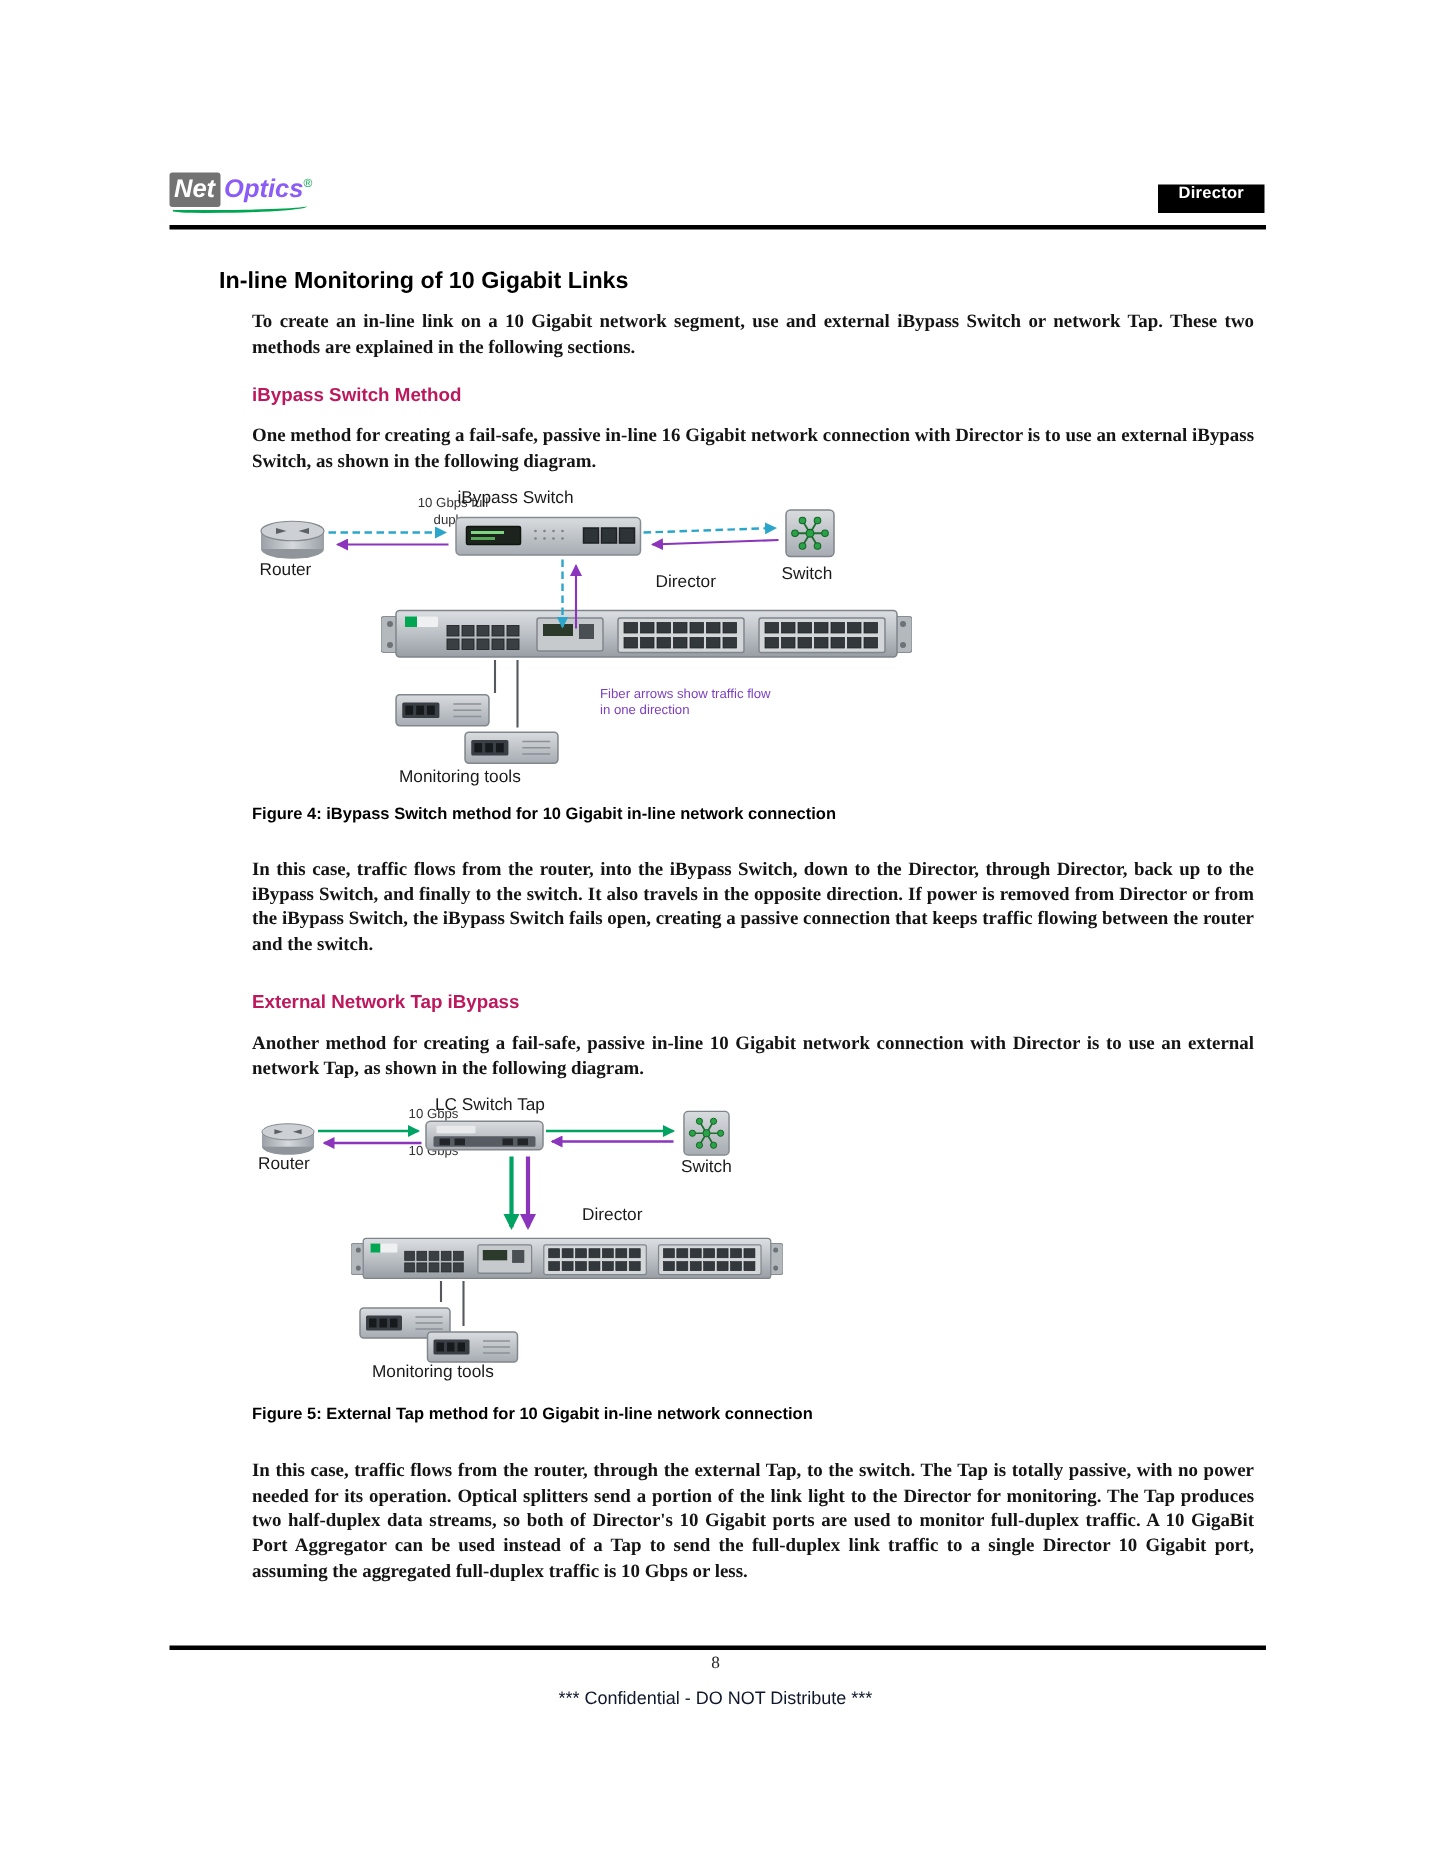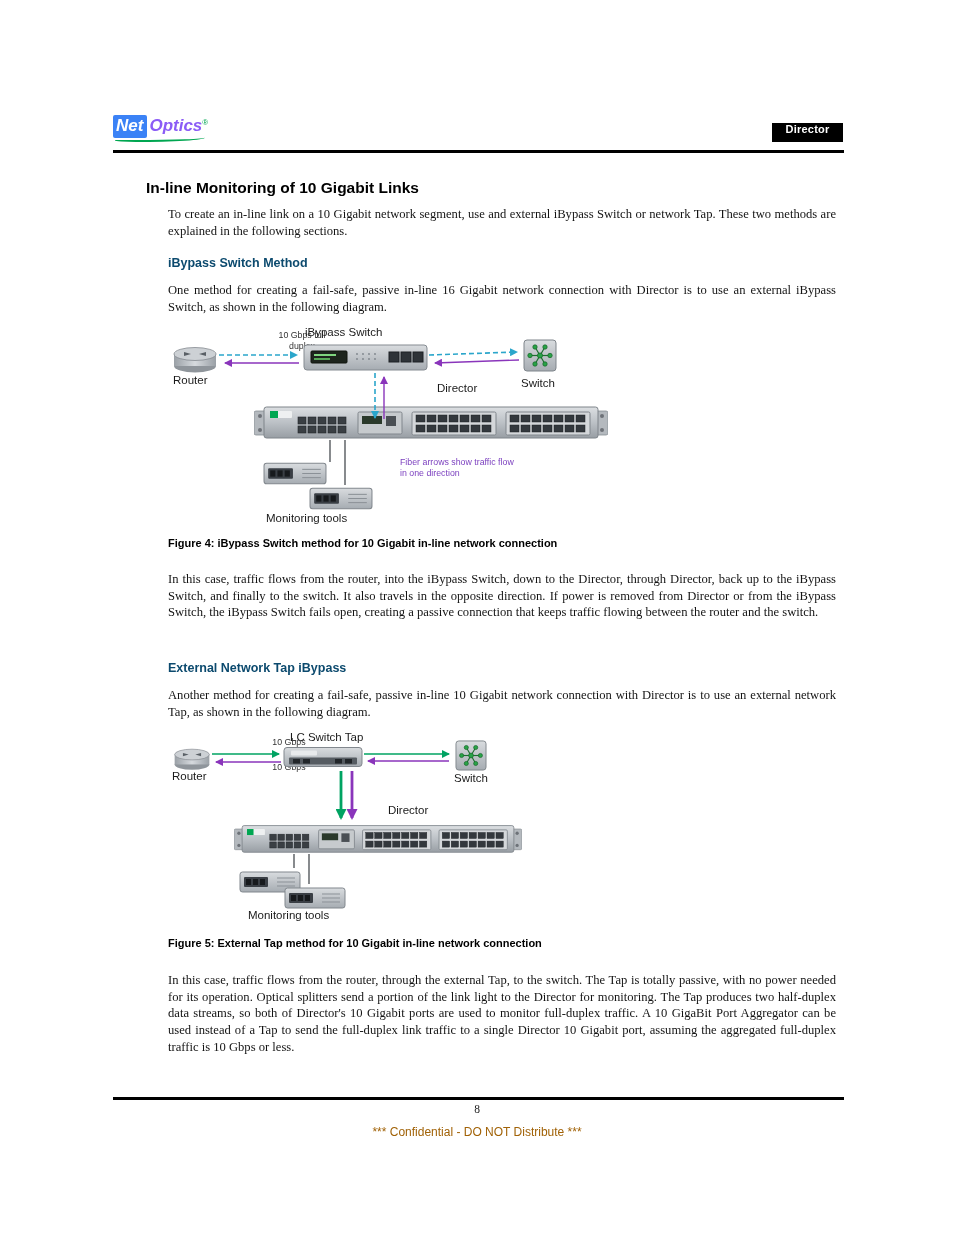--- a/index.html
+++ b/index.html
@@ -7,21 +7,21 @@
   body {
     width:954px; height:1235px; position:relative;
     font-family:"Liberation Serif", serif; color:#111;
     overflow:hidden;
   }
   .abs { position:absolute; }
 
   
   .logo { left:113px; top:115px; height:32px; width:120px; }
   .logo-net {
-    display:inline-block; background:#3b82f6; color:#fff;
+    display:inline-block; background:#737373; color:#fff;
     font:bold italic 17px "Liberation Sans", sans-serif;
     padding:1px 4px 2px 3px; border-radius:2px;
   }
   .logo-optics {
     color:#8b5cf6; font:bold italic 17px "Liberation Sans", sans-serif;
     margin-left:2px;
   }
   .logo-reg { color:#00a651; font-size:8px; font-family:"Liberation Sans", sans-serif; vertical-align:super; }
   .logo-swoosh {
     position:absolute; left:2px; top:21px; width:90px; height:6px;
@@ -34,44 +34,44 @@
   }
   .header-rule { left:113px; top:150px; width:731px; height:3px; background:#000; }
 
   
   .page-title {
     left:106px; top:179px;
     font:bold 15.5px "Liberation Sans", sans-serif; color:#000;margin-left:40px;
   }
   .para {
     left:168px; width:668px; font-size:12.6px; line-height:1.33;
-    text-align:justify; color:#141414;
+    text-align:justify; color:#141414;font-weight:bold;
   }
   .subhead {
-    left:168px; font:bold 12.5px "Liberation Sans", sans-serif; color:#0c4a6e;
+    left:168px; font:bold 12.5px "Liberation Sans", sans-serif; color:#be185d;
   }
   .caption {
     left:168px; font:bold 11px "Liberation Sans", sans-serif; color:#000;text-align:center;
   }
 
   
   .diagram { left:113px; width:731px; }
   #diagram1 { top:322px; height:212px; }
   #diagram2 { top:728px; height:205px; }
   .fig-label { position:absolute; font:11.5px "Liberation Sans", sans-serif; color:#1a1a1a; white-space:nowrap; }
   .fig-label-sm { position:absolute; font:8.8px "Liberation Sans", sans-serif; color:#333; text-align:center; line-height:1.25;margin-left:44px; }
   .note-purple { position:absolute; font:8.8px "Liberation Sans", sans-serif; color:#7b3fbf; line-height:1.3; }
   .device { position:absolute; }
   .overlay { position:absolute; left:0; top:0; pointer-events:none; }
 
   
   .footer-rule { left:113px; top:1097px; width:731px; height:2.5px; background:#000; }
   .page-num { left:0; top:1103px; width:954px; text-align:center; font-size:11.5px; color:#222; }
   .confidential { left:0; top:1125px; width:954px; text-align:center;
-    font:12px "Liberation Sans", sans-serif; color:#a16207; }
+    font:12px "Liberation Sans", sans-serif; color:#0f172a; }
 </style>
 </head>
 <body>
 
 <svg width="0" height="0" style="position:absolute" aria-hidden="true">
   <defs>
     <linearGradient id="g-rack" x1="0" y1="0" x2="0" y2="1">
       <stop offset="0" stop-color="#dcdfe2"></stop>
         <stop offset="0.5" stop-color="#bcc1c6"></stop>
         <stop offset="1" stop-color="#989ea4"></stop>

